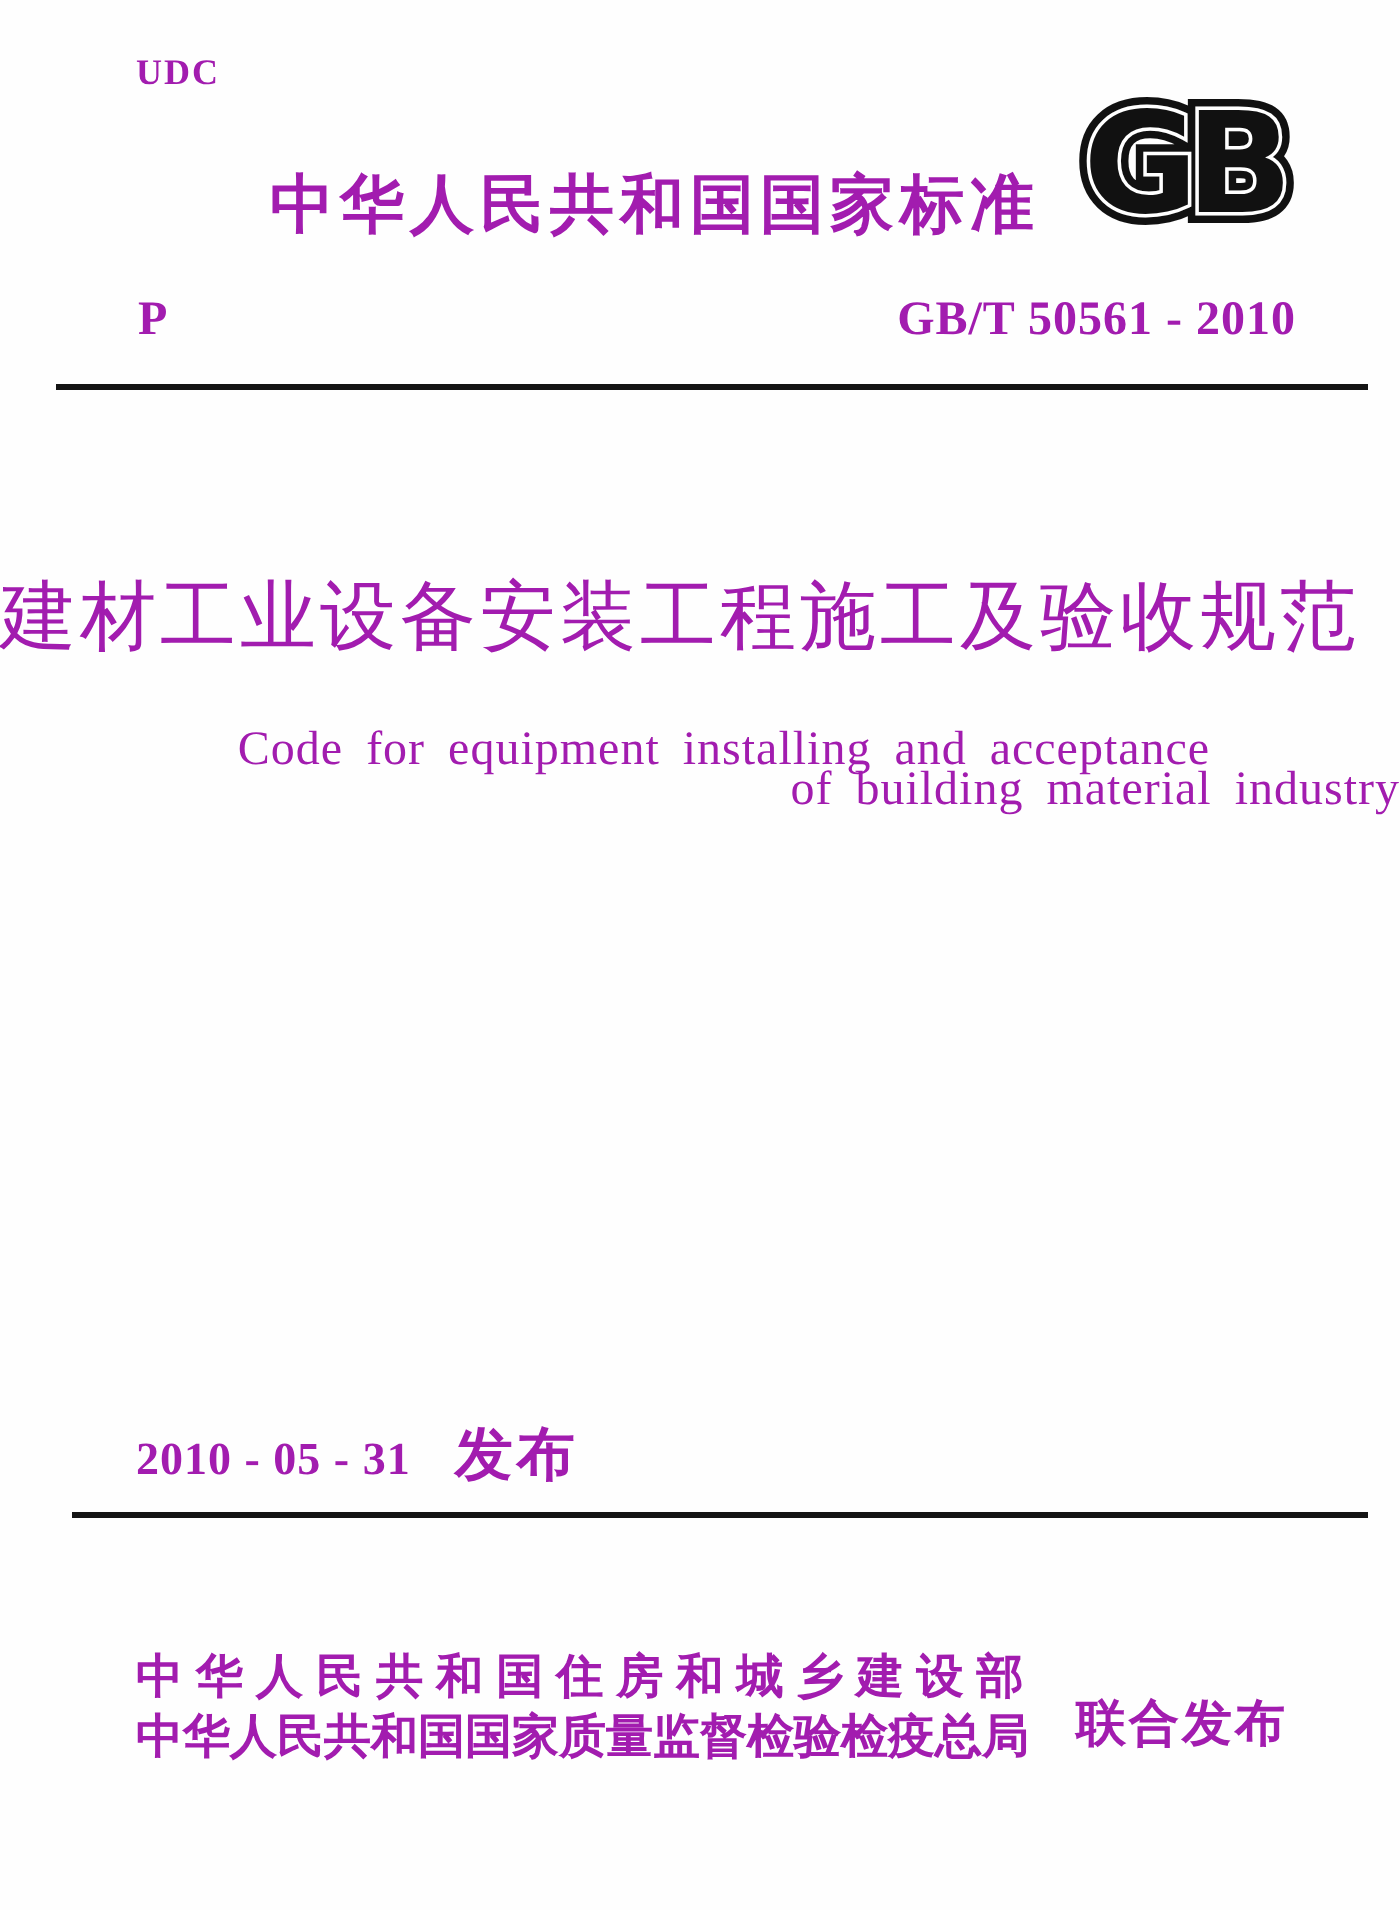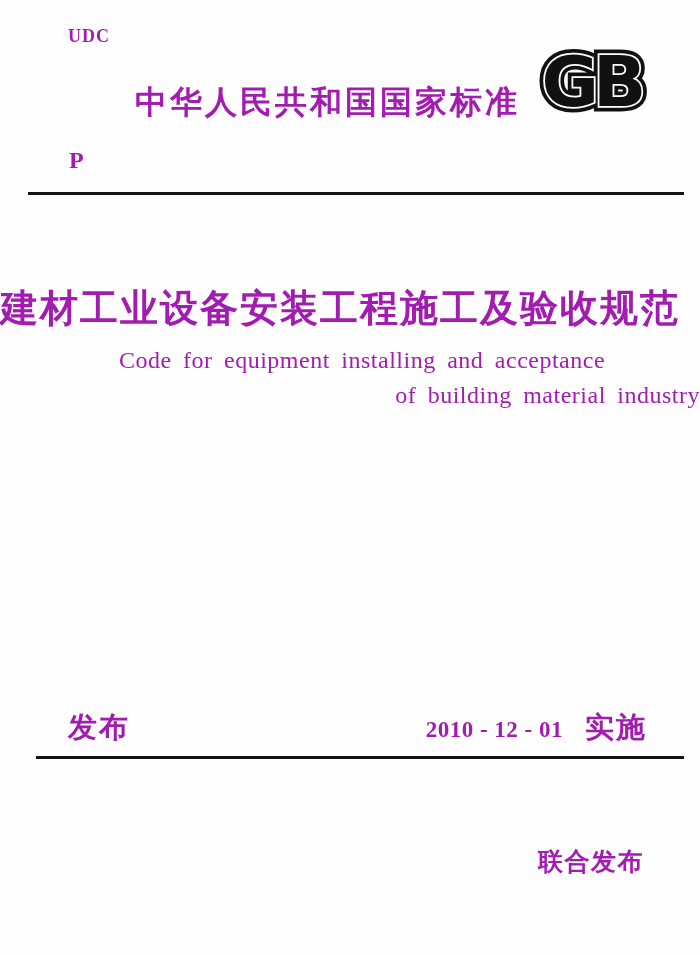--- a/index.html
+++ b/index.html
@@ -50,32 +50,32 @@
     font-size: 24px; font-weight: bold; letter-spacing: 0.5px;
   }
 
   .rule { position: absolute; background: #141414; height: 3px; }
   .rule-top    { left: 28px; top: 192px; width: 656px; }
   .rule-bottom { left: 36px; top: 756px; width: 648px; }
 
   .title-cn {
     position: absolute; left: 0; top: 283px; width: 624px;
     text-align: center;
-    font-size: 38px; font-weight: bold; letter-spacing: 2px;
+    font-size: 38px; font-weight: normal; letter-spacing: 2px;
     font-family: "Liberation Serif", "DejaVu Serif", serif;
     white-space: nowrap;
   }
 
   .title-en {
     position: absolute; left: 0; width: 700px; text-align: center;
     font-size: 24px; font-weight: normal;
     letter-spacing: 0.5px; word-spacing: 5px;
     font-family: "Liberation Serif", "DejaVu Serif", serif;
   }
-  .title-en.line1 { top: 347px; padding-left: 24px; }
+  .title-en.line1 { top: 362px; padding-left: 24px; }
   .title-en.line2 { top: 382px; text-align: right; }
 
   .dates-row {
     position: absolute; left: 68px; right: 53px; top: 708px;
     display: flex; justify-content: space-between; align-items: baseline;
   }
   .date-group { display: flex; align-items: baseline; gap: 22px; }
   .date-value {
     font-size: 23px; font-weight: bold; letter-spacing: 0.5px;
     font-family: "Liberation Serif", "DejaVu Serif", serif;
@@ -111,38 +111,38 @@
 
   <div class="gb-logo">
     <svg width="130" height="80" viewBox="0 0 130 80" aria-hidden="true">
       <text class="logo-outer" x="65" y="64">GB</text>
       <text class="logo-inner" x="65" y="64">GB</text>
     </svg>
   </div>
 
   <div class="doc-class">P</div>
 
+  <div class="std-number">GB/T 50561 - 2010</div>
 
   <div class="rule rule-top"></div>
 
   <div class="title-cn">建材工业设备安装工程施工及验收规范</div>
 
   <div class="title-en line1">Code for equipment installing and acceptance</div>
   <div class="title-en line2">of building material industry</div>
 
   <div class="dates-row">
     <div class="date-group">
+      <span class="date-value">2010 - 05 - 31</span>
       <span class="date-label">发布</span>
-    </div>
-    <div class="date-group">
-      <span class="date-value">2010 - 12 - 01</span>
-      <span class="date-label">实施</span>
     </div>
   </div>
 
   <div class="rule rule-bottom"></div>
 
   <div class="publishers">
+    <div class="pub-line1">中华人民共和国住房和城乡建设部</div>
+    <div class="pub-line2">中华人民共和国国家质量监督检验检疫总局</div>
   </div>
 
   <div class="joint-label">联合发布</div>
 
 </div>
 
 </body></html>

